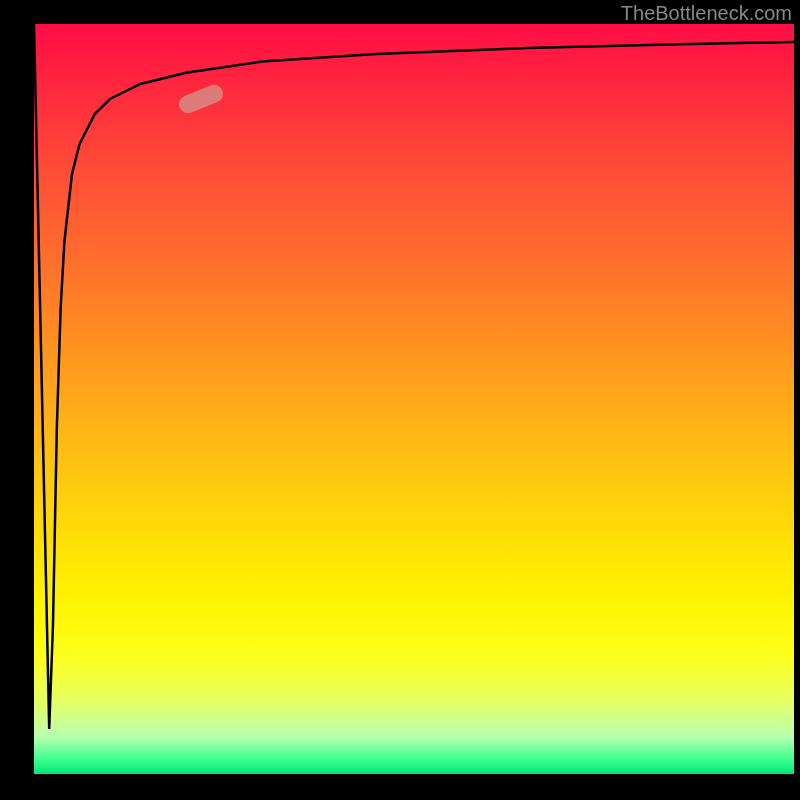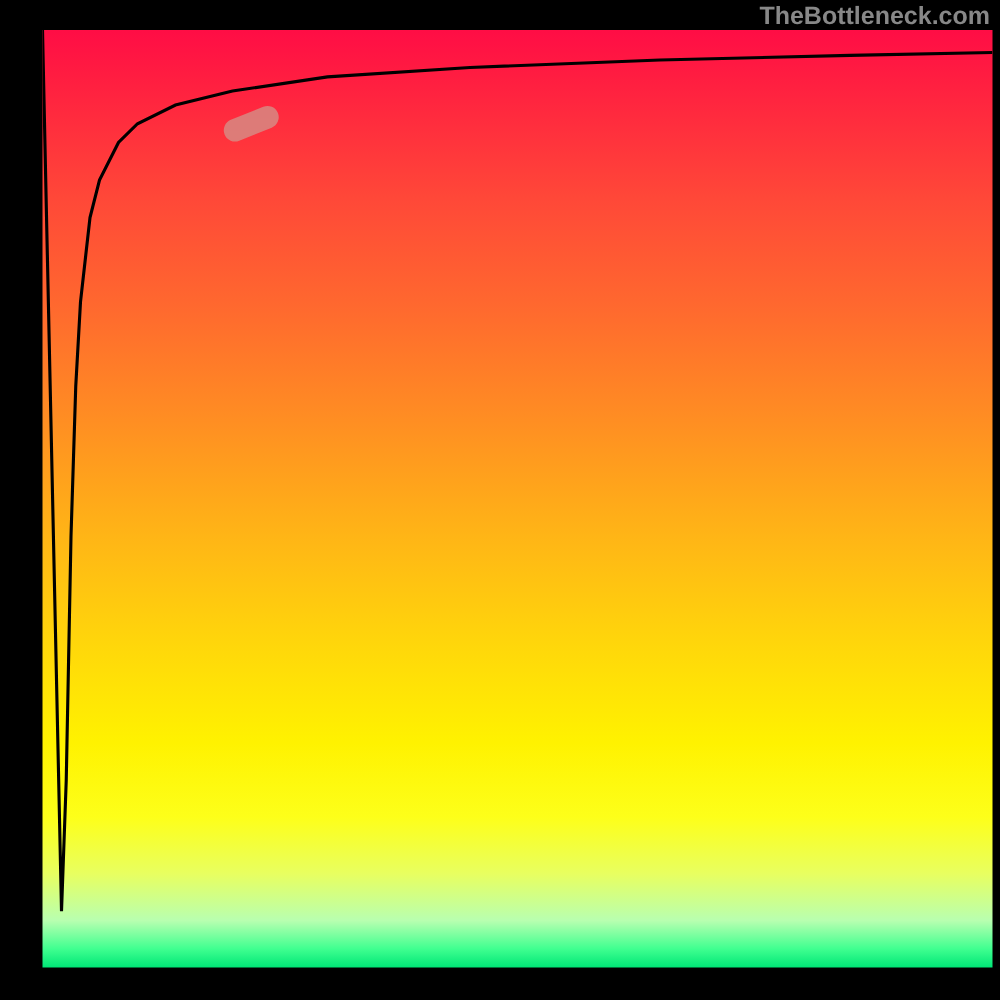--- a/index.html
+++ b/index.html
@@ -11,21 +11,21 @@
     font-family: Arial, sans-serif;
     overflow: hidden;
   }
   .watermark {
     position: absolute;
     top: 2px;
     right: 8px;
     font-size: 20px;
     color: #888;
     z-index: 10;
-    font-weight: 700;
+    font-weight: 400;
   }
   .plot-area {
     position: absolute;
     left: 34px;
     top: 24px;
     width: 760px;
     height: 750px;
     background: linear-gradient(to bottom,
       #ff0d45 0%,
       #ff2040 6%,

